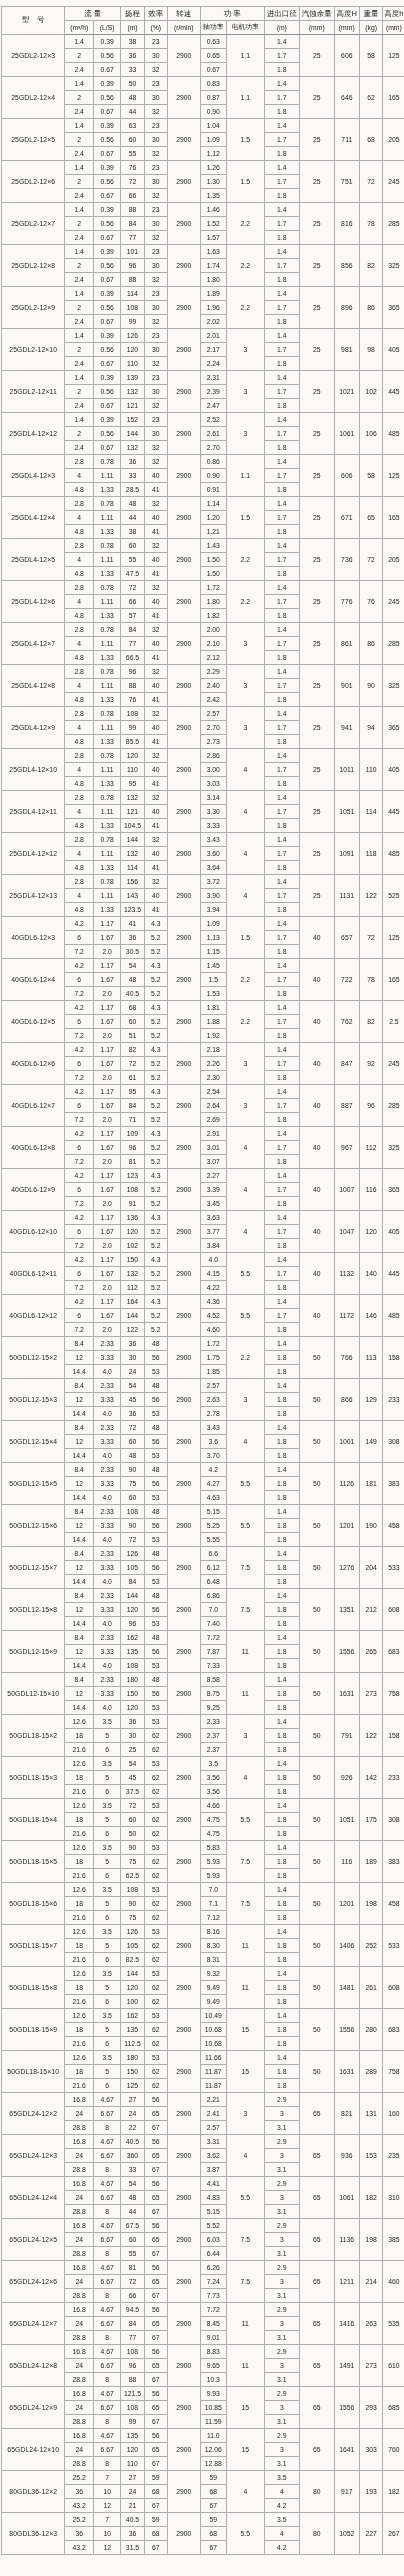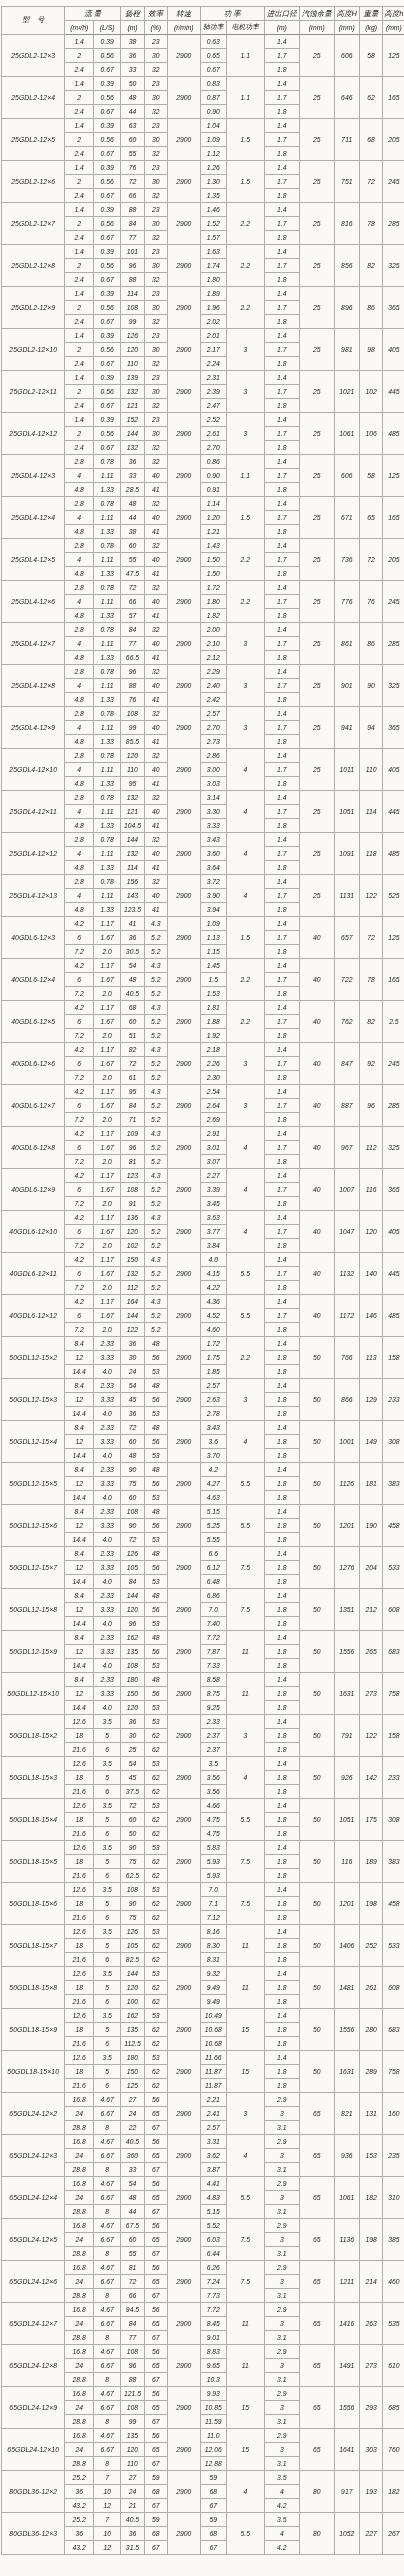--- a/index.html
+++ b/index.html
@@ -1,19 +1,19 @@
 <!DOCTYPE html>
 <html style="font-size:10px"><head>
 <meta charset="utf-8">
 <style>
   html,body { margin:0; padding:0; background:#faf9f7; color:#1c1c1c;
               font-family:"Liberation Sans","DejaVu Sans",sans-serif; }
   .page { width:404px; }
   table.spec { border-collapse:collapse; table-layout:fixed; width:402px;
-               margin:6.2px 0 15px 1.2px; border:1.2px solid #8f8f8f;font-style:italic; }
+               margin:6.2px 0 15px 1.2px; border:1.2px solid #8f8f8f; }
   th,td { border:0.6px solid #aeaeae; text-align:center; vertical-align:middle;
           padding:0; white-space:nowrap; overflow:hidden; font-weight:normal; }
   thead tr { height:13.7px; }
   thead th { font-size:7.5px; }
   thead tr.units th { font-size:6.8px; border-bottom:1.2px solid #8f8f8f; }
   tbody tr { height:14px; }
   tbody td { font-size:6.8px; }
   tbody td.model { font-size:6.8px; letter-spacing:0.1px; }
   tbody tr.group-start td { border-top:1.2px solid #8f8f8f; }
 </style>

